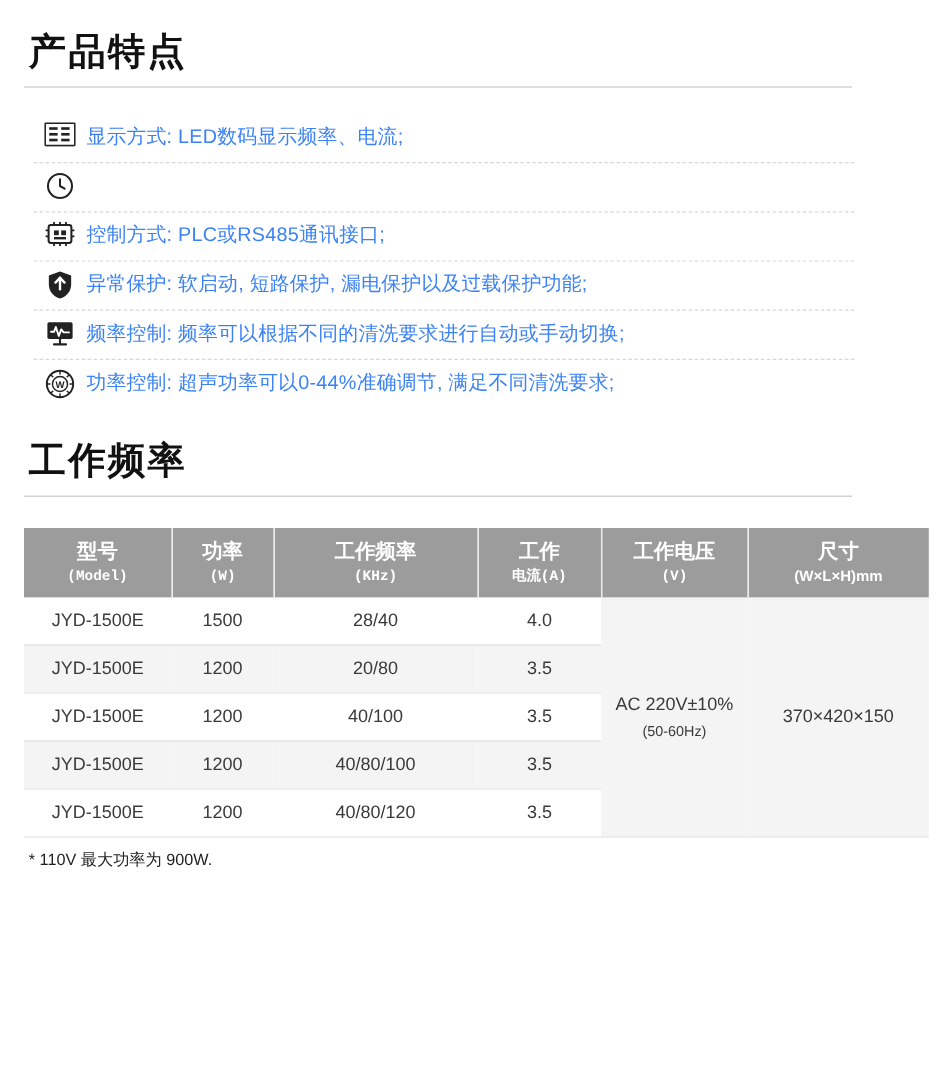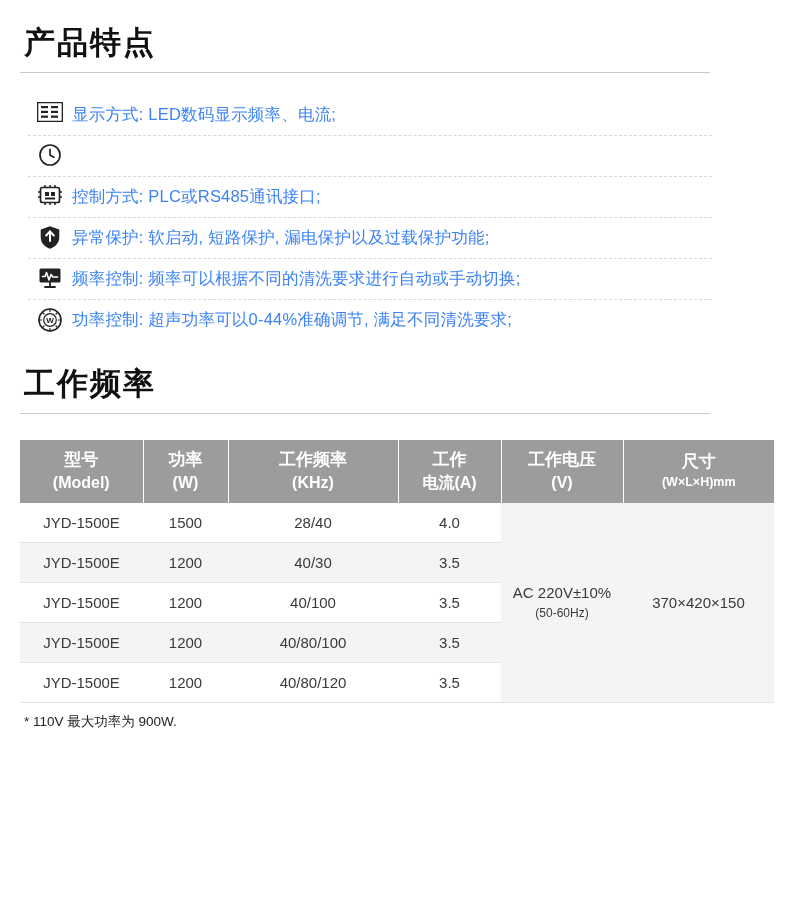--- a/index.html
+++ b/index.html
@@ -79,22 +79,23 @@
     font-size: 17px;
     font-weight: bold;
     text-align: center;
     padding: 9px 2px;
     border-right: 1px solid #ffffff;
     line-height: 1.35;
   }
   table.params th:last-child { border-right: none; }
   table.params th .sub {
     display: block;
-    font-size: 16px;
-    font-weight: bold;
+    font-size: 12px;
+    font-weight: bold;
+    font-family: Liberation Mono, monospace;
   }
   table.params th .tiny {
     display: block;
     font-size: 12.5px;
     font-weight: bold;
   }
   table.params td {
     font-size: 15px;
     color: #3a3a3a;
     text-align: center;
@@ -256,21 +257,21 @@
           <td>4.0</td>
           <td class="merge" rowspan="5">
             <span>AC 220V±10%</span>
             <span class="small">(50-60Hz)</span>
           </td>
           <td class="merge2" rowspan="5">370×420×150</td>
         </tr>
         <tr>
           <td>JYD-1500E</td>
           <td>1200</td>
-          <td>40/30</td>
+          <td>20/80</td>
           <td>3.5</td>
         </tr>
         <tr>
           <td>JYD-1500E</td>
           <td>1200</td>
           <td>40/100</td>
           <td>3.5</td>
         </tr>
         <tr>
           <td>JYD-1500E</td>

